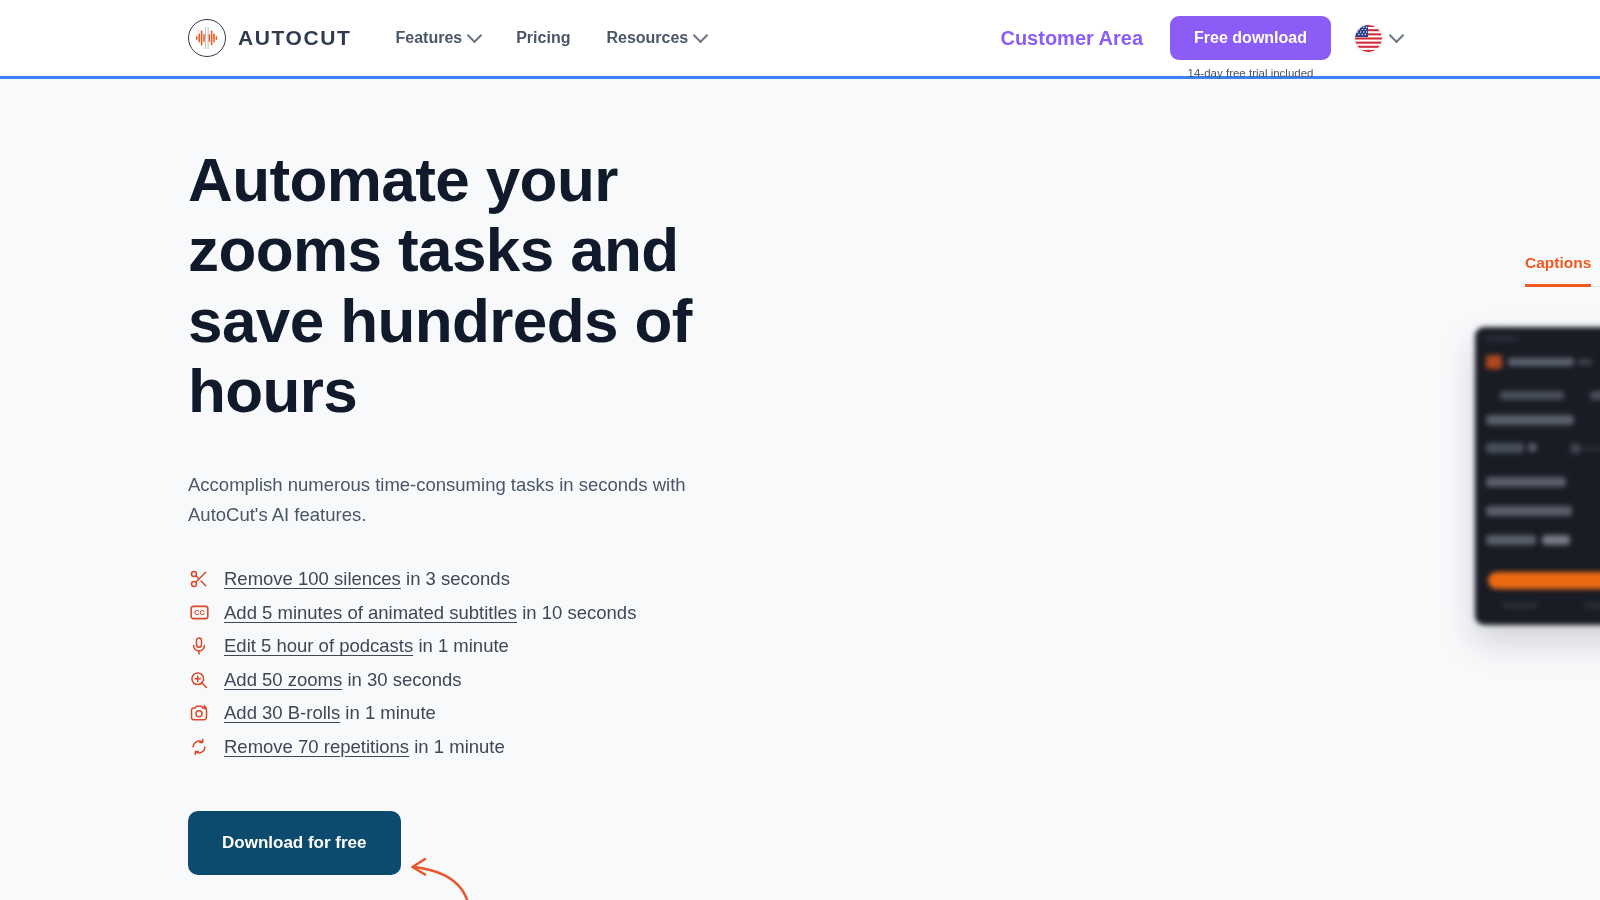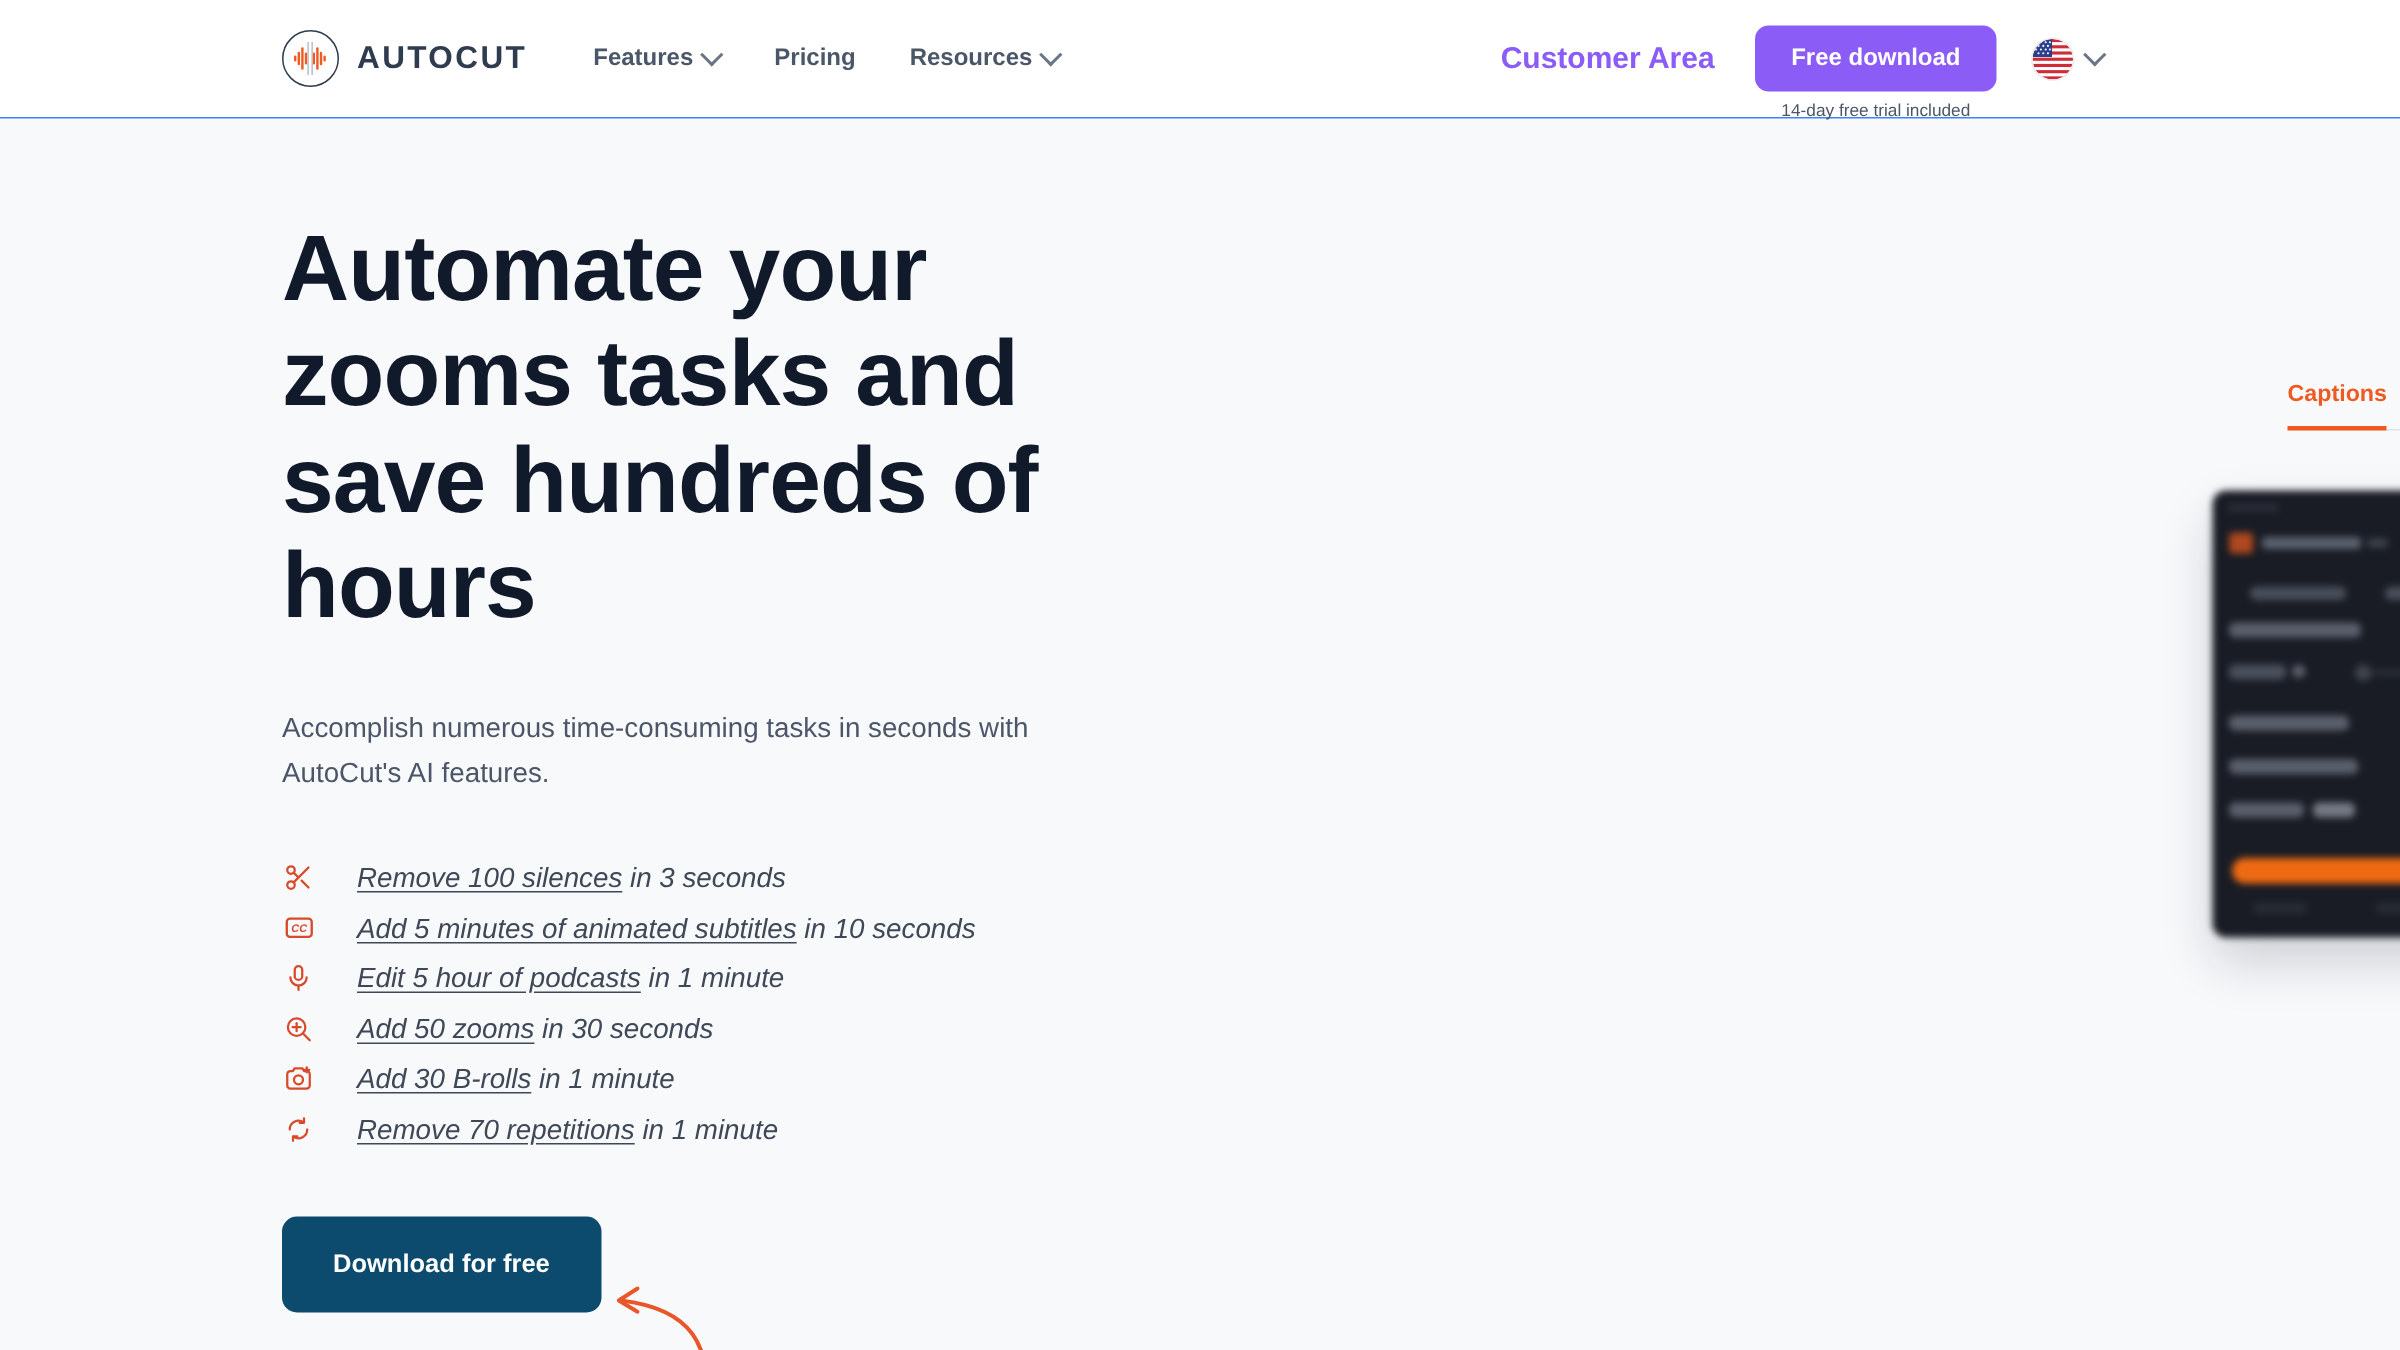--- a/index.html
+++ b/index.html
@@ -19,21 +19,21 @@
   }
 
   
   .site-header {
     position: relative;
     height: 79px;
     background: #ffffff;
     display: flex;
     align-items: center;
     padding: 0 0 0 188px;
-    border-bottom: 1px solid #3b82f6;
+    border-bottom: 3px solid #3b82f6;
   }
 
   .brand {
     display: flex;
     align-items: center;
     gap: 12px;
     cursor: pointer;
   }
   .brand-mark {
     width: 38px; height: 38px;
@@ -159,24 +159,23 @@
     color: #4b5668;
     max-width: 560px;
   }
 
   .feature-list {
     list-style: none;
     margin-top: 33px;
   }
   .feature-row {
     display: flex;
-    align-items: flex-end;
-    gap: 28px;
+    align-items: center;
+    gap: 14px;
     height: 33.5px;
-    font-style: italic;
   }
   .feature-icon {
     width: 22px; height: 22px;
     flex: none;
     display: flex; align-items: center; justify-content: center;
     color: #d9492a;
   }
   .feature-text {
     font-size: 18.5px;
     color: #3e4857;

